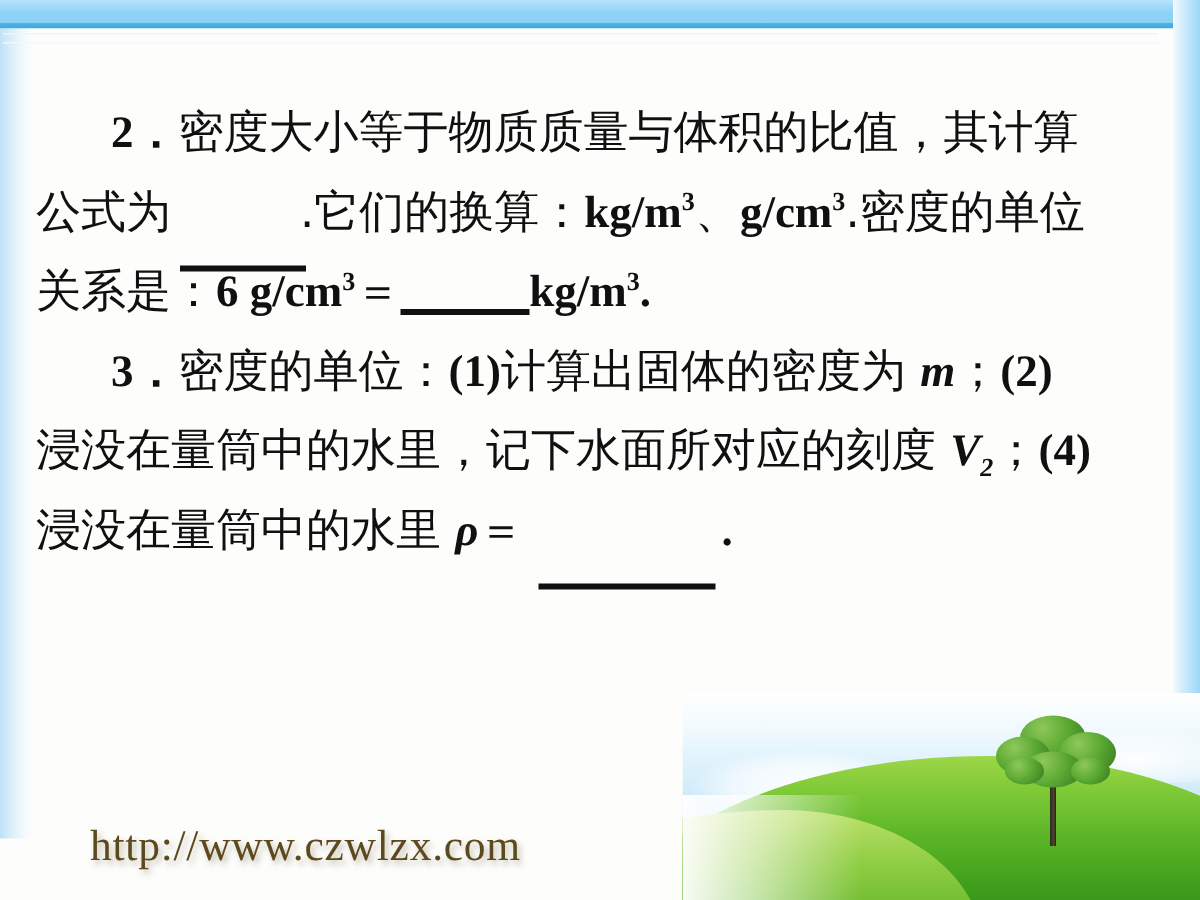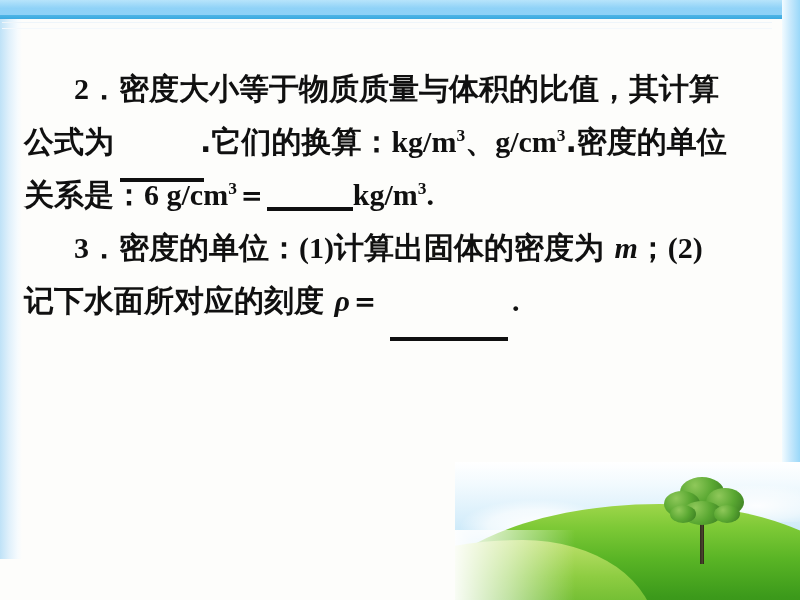--- a/index.html
+++ b/index.html
@@ -157,21 +157,21 @@
     font-size: 30px;
     line-height: 53px;
     letter-spacing: 0px;
     white-space: nowrap;
   }
   .line {
     height: 53px;
     white-space: nowrap;
   }
   .indent { display: inline-block; width: 50px; }
-  .cn { font-family: "DejaVu Sans", "Liberation Sans", sans-serif; font-weight: bold; margin-top: 46px; }
+  .cn { font-family: "DejaVu Sans", "Liberation Sans", sans-serif; font-weight: normal; margin-top: 46px; }
   .lat { font-family: "Liberation Serif", serif; font-weight: bold; }
   .ital { font-style: italic; font-family: "Liberation Serif", serif; font-weight: bold; }
   sup  { font-size: 0.58em; vertical-align: super; line-height: 0; }
   sub  { font-size: 0.58em; vertical-align: sub;   line-height: 0; }
 
   .blank-inline {
     display: inline-block;
     width: 86px;
     border-bottom: 4px solid #101010;
     vertical-align: -6px;
@@ -259,21 +259,25 @@
 
     <div class="line">
       <span class="cn">关系是：</span><span class="lat"><span>6 g/cm</span><sup>3</sup></span><span class="cn">＝</span><span class="blank-inline"></span><span class="lat"><span>kg/m</span><sup>3</sup></span><span class="lat">.</span>
     </div>
 
     <div class="line">
       <span class="indent"></span><span class="lat">3．</span><span class="cn">密度的单位：</span><span class="lat">(1)</span><span class="cn">计算出固体的密度为 </span><span class="ital">m</span><span class="cn">；</span><span class="lat">(2)</span>
     </div>
 
 
-
-    <div class="line">
-      <span class="cn">记下水面所对应的刻度 </span><span class="ital">ρ</span><span class="cn">＝</span><span class="blank-drop-wide"></span><span class="sp"></span><span class="lat">.</span>
+    <div class="line">
+      <span class="cn">浸没在量筒中的水里，记下水面所对应的刻度 </span><span class="ital"><span>V</span><sub>2</sub></span><span class="cn">；</span><span class="lat">(4)</span>
+    </div>
+
+    <div class="line">
+      <span class="cn">浸没在量筒中的水里 </span><span class="ital">ρ</span><span class="cn">＝</span><span class="blank-drop-wide"></span><span class="sp"></span><span class="lat">.</span>
     </div>
 
   </div>
 
+  <div class="url">http://www.czwlzx.com</div>
 
 </div>
 
 </body></html>

